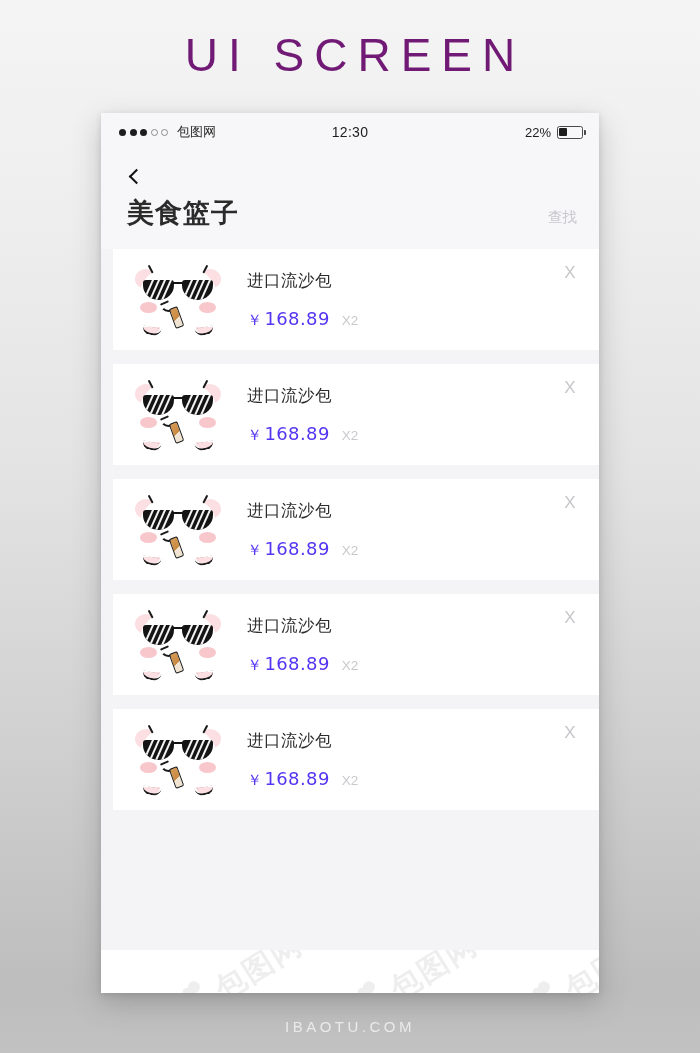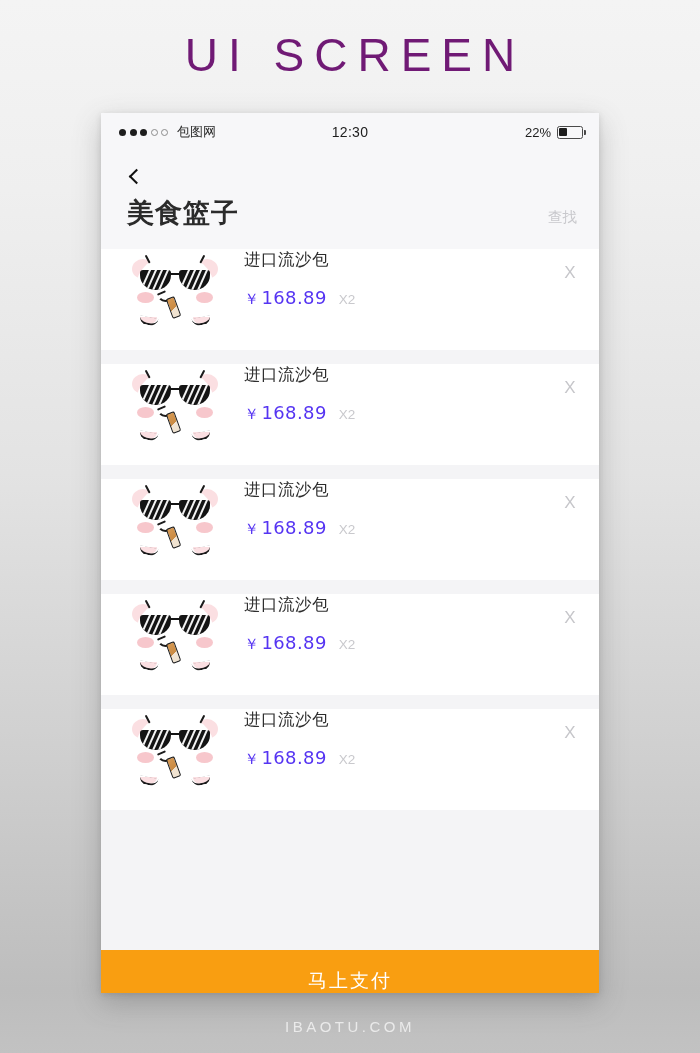--- a/index.html
+++ b/index.html
@@ -86,21 +86,21 @@
   }
   .page-title{ font-size:27px; color:#2b2b2b; letter-spacing:1px; font-weight:700;
     font-family:"DejaVu Sans","Liberation Sans",sans-serif;}
   .search-link{ font-size:14.5px; color:#c8c8cc; padding-bottom:4px; cursor:pointer;
     font-family:Liberation Mono, monospace;}
 
   
   .list{ position:relative; z-index:10; background:#f4f4f6; }
   .cart-item{
     position:relative; background:#ffffff; height:101px;
-    display:flex; padding:0 18px 0 26px; margin-bottom:14px;
+    display:flex; align-items:center; padding:0 18px 0 17px; margin-bottom:14px;margin-left:12px;
   }
   .thumb{ width:95px; height:82px; position:relative; flex:none; background:#fff; }
 
   
   .face{ position:absolute; left:6px; top:4px; width:84px; height:74px; }
   .ear{ position:absolute; width:22px; height:20px; background:#fbdfe2; border-radius:50%; }
   .ear.l{ left:-1px; top:6px; }
   .ear.r{ right:-1px; top:6px; }
   .head{
     position:absolute; left:3px; top:2px; width:78px; height:70px;
@@ -429,21 +429,20 @@
           </div>
           <div class="qty">X2</div>
         </div>
       </div>
       <div class="remove">X</div>
     </div>
 
     <div class="list-filler"></div>
   </div>
 
-  <div class="paybar" style="background: rgb(249, 158, 17);">马上支付</div>
 
   <div class="wm">
       <div class="wm-cell" style="left: -20px; top: 20px;">
         <div class="wm-logo">
           <span class="ring"></span>
           <span class="stem"></span>
           <span class="dot"></span>
         </div>
         <div class="wm-text">包图网</div>
       </div>

